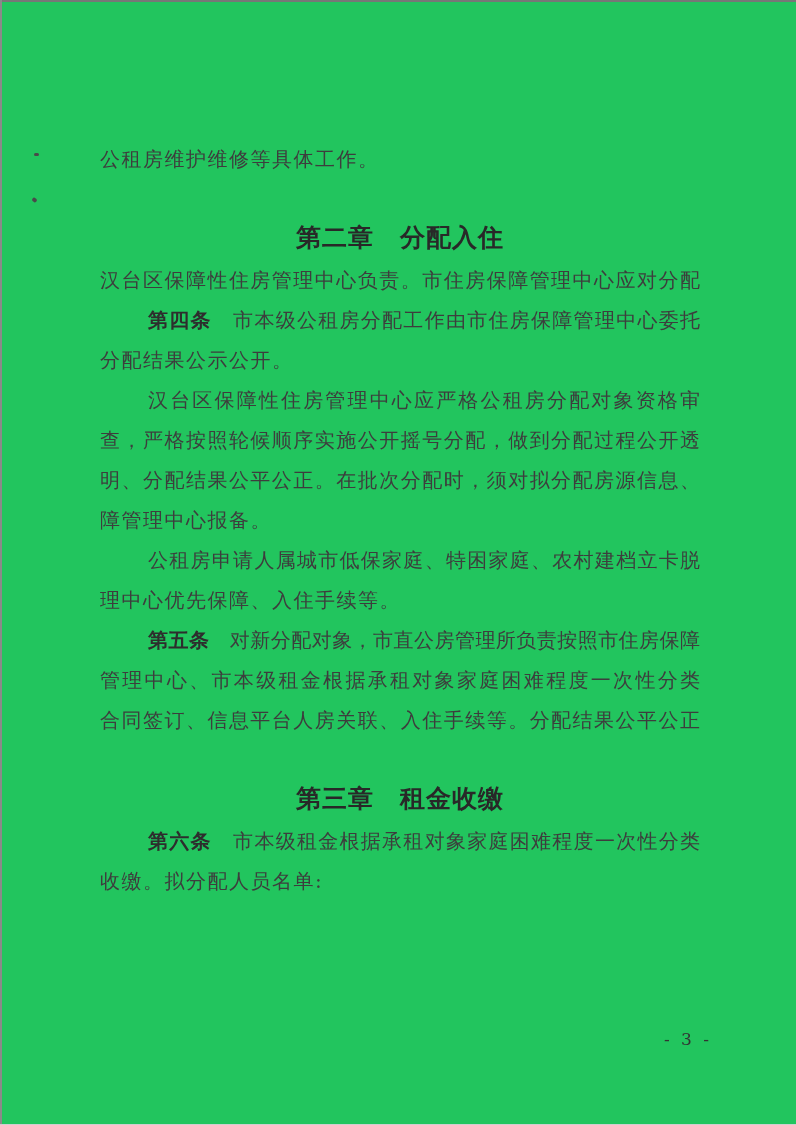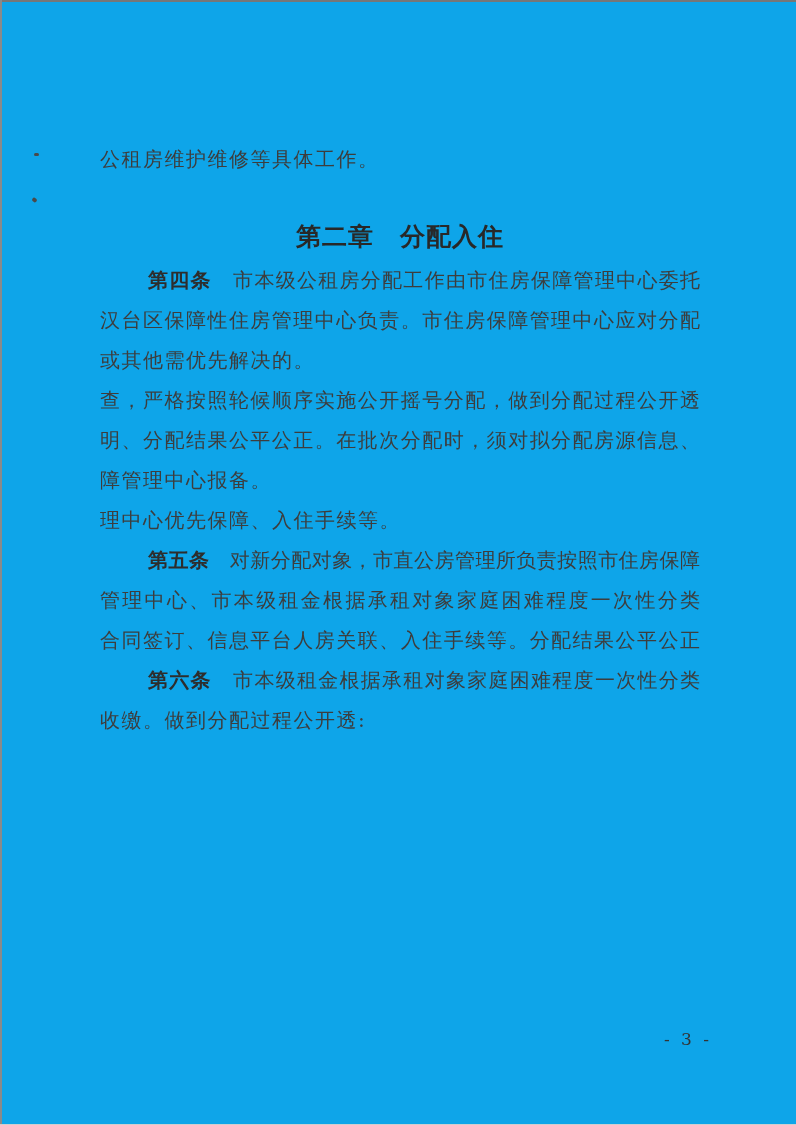--- a/index.html
+++ b/index.html
@@ -5,21 +5,21 @@
   html, body {
     margin: 0;
     padding: 0;
     background: #e8e8e8;
   }
   .page {
     position: relative;
     width: 796px;
     height: 1125px;
     margin: 0 auto;
-    background: #0ea5e9;
+    background: #22c55e;
     overflow: hidden;
     font-family: "DejaVu Serif", "Liberation Serif", serif;
   }
   
   .edge-top {
     position: absolute; top: 0; left: 0;
     width: 100%; height: 2px;
     background: #777;
   }
   .edge-left {
@@ -70,21 +70,21 @@
   }
   .lead {
     font-weight: bold;
     color: #2d2d2d;
   }
   .chapter {
     height: 40px;
     line-height: 40px;
     margin: 38px 0 3px;
     text-align: center;
-    font-family: Liberation Serif, serif;
+    font-family: Liberation Sans, sans-serif;
     font-weight: bold;
     font-size: 25px;
     letter-spacing: 1px;
     color: #282828;
   }
   .page-num {
     position: absolute;
     top: 1028px;
     right: 84px;
     font-size: 17px;
@@ -99,28 +99,31 @@
 <div class="page">
   <div class="edge-top"></div>
   <div class="edge-left"></div>
   <div class="edge-bottom"></div>
   <div class="speck-1"></div>
   <div class="speck-2"></div>
 
   <div class="doc">
       <div class="line">公租房维护维修等具体工作。</div>
       <div class="chapter">第二章　分配入住</div>
+      <div class="line full">汉台区保障性住房管理中心负责。市住房保障管理中心应对分配</div>
       <div class="line indent full"><span class="lead">第四条</span>　市本级公租房分配工作由市住房保障管理中心委托</div>
-      <div class="line full">汉台区保障性住房管理中心负责。市住房保障管理中心应对分配</div>
-      <div class="line">或其他需优先解决的。</div>
+      <div class="line">分配结果公示公开。</div>
+      <div class="line indent full">汉台区保障性住房管理中心应严格公租房分配对象资格审</div>
       <div class="line full">查，严格按照轮候顺序实施公开摇号分配，做到分配过程公开透</div>
       <div class="line full">明、分配结果公平公正。在批次分配时，须对拟分配房源信息、</div>
       <div class="line">障管理中心报备。</div>
+      <div class="line indent full">公租房申请人属城市低保家庭、特困家庭、农村建档立卡脱</div>
       <div class="line">理中心优先保障、入住手续等。</div>
       <div class="line indent full"><span class="lead">第五条</span>　对新分配对象，市直公房管理所负责按照市住房保障</div>
       <div class="line full">管理中心、市本级租金根据承租对象家庭困难程度一次性分类</div>
       <div class="line full">合同签订、信息平台人房关联、入住手续等。分配结果公平公正</div>
+      <div class="chapter">第三章　租金收缴</div>
       <div class="line indent full"><span class="lead">第六条</span>　市本级租金根据承租对象家庭困难程度一次性分类</div>
-      <div class="line">收缴。做到分配过程公开透:</div>
+      <div class="line">收缴。拟分配人员名单:</div>
     </div>
 
   <div class="page-num">- 3 -</div>
 </div>
 
 </body></html>

